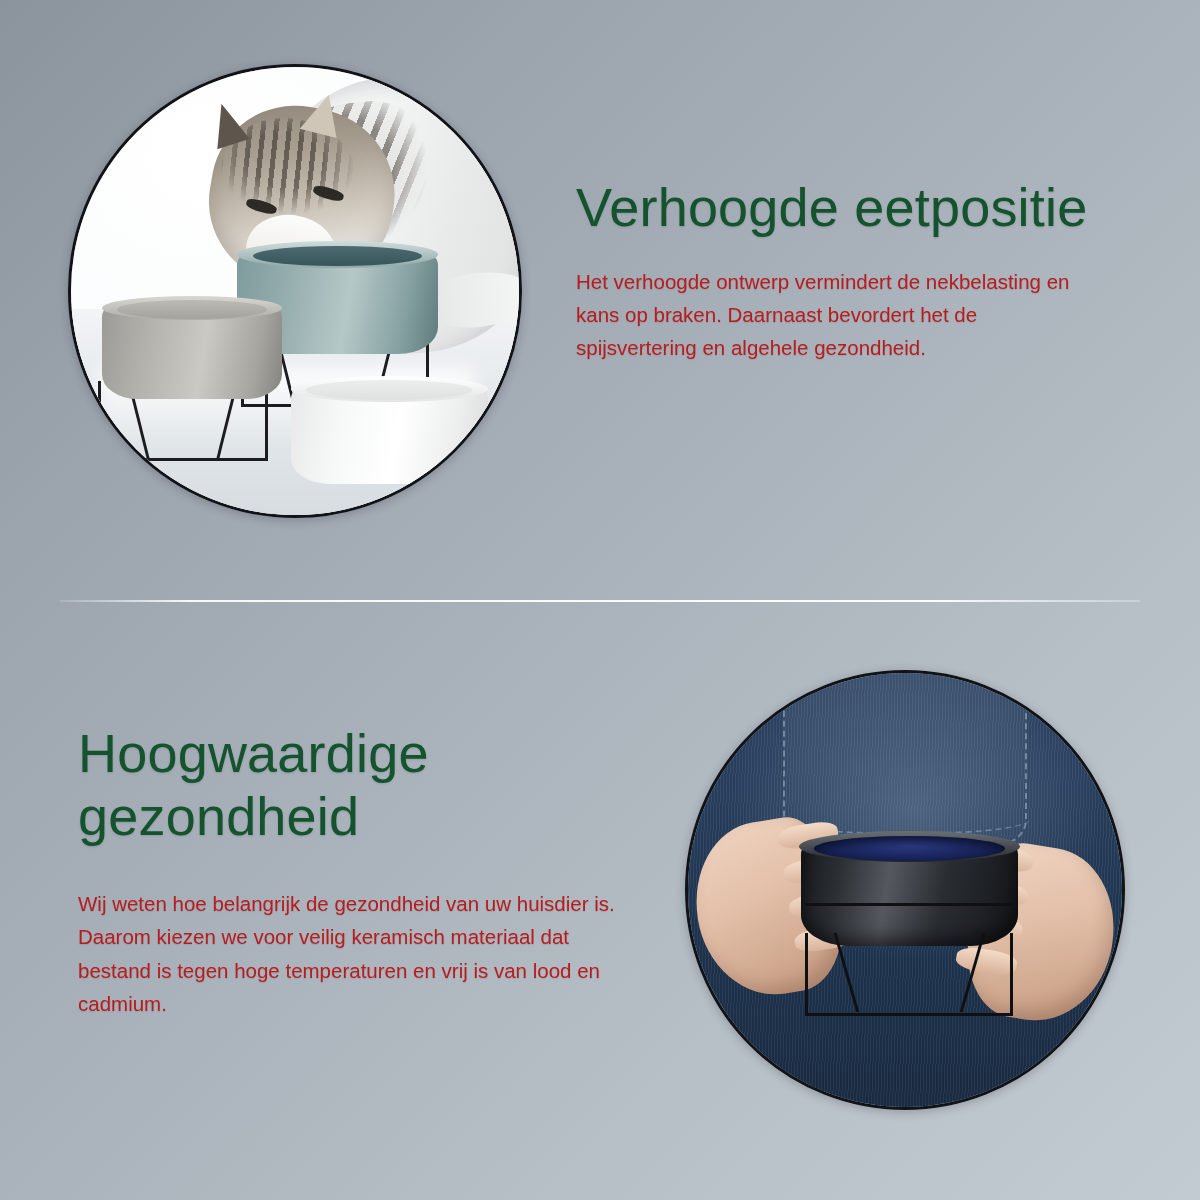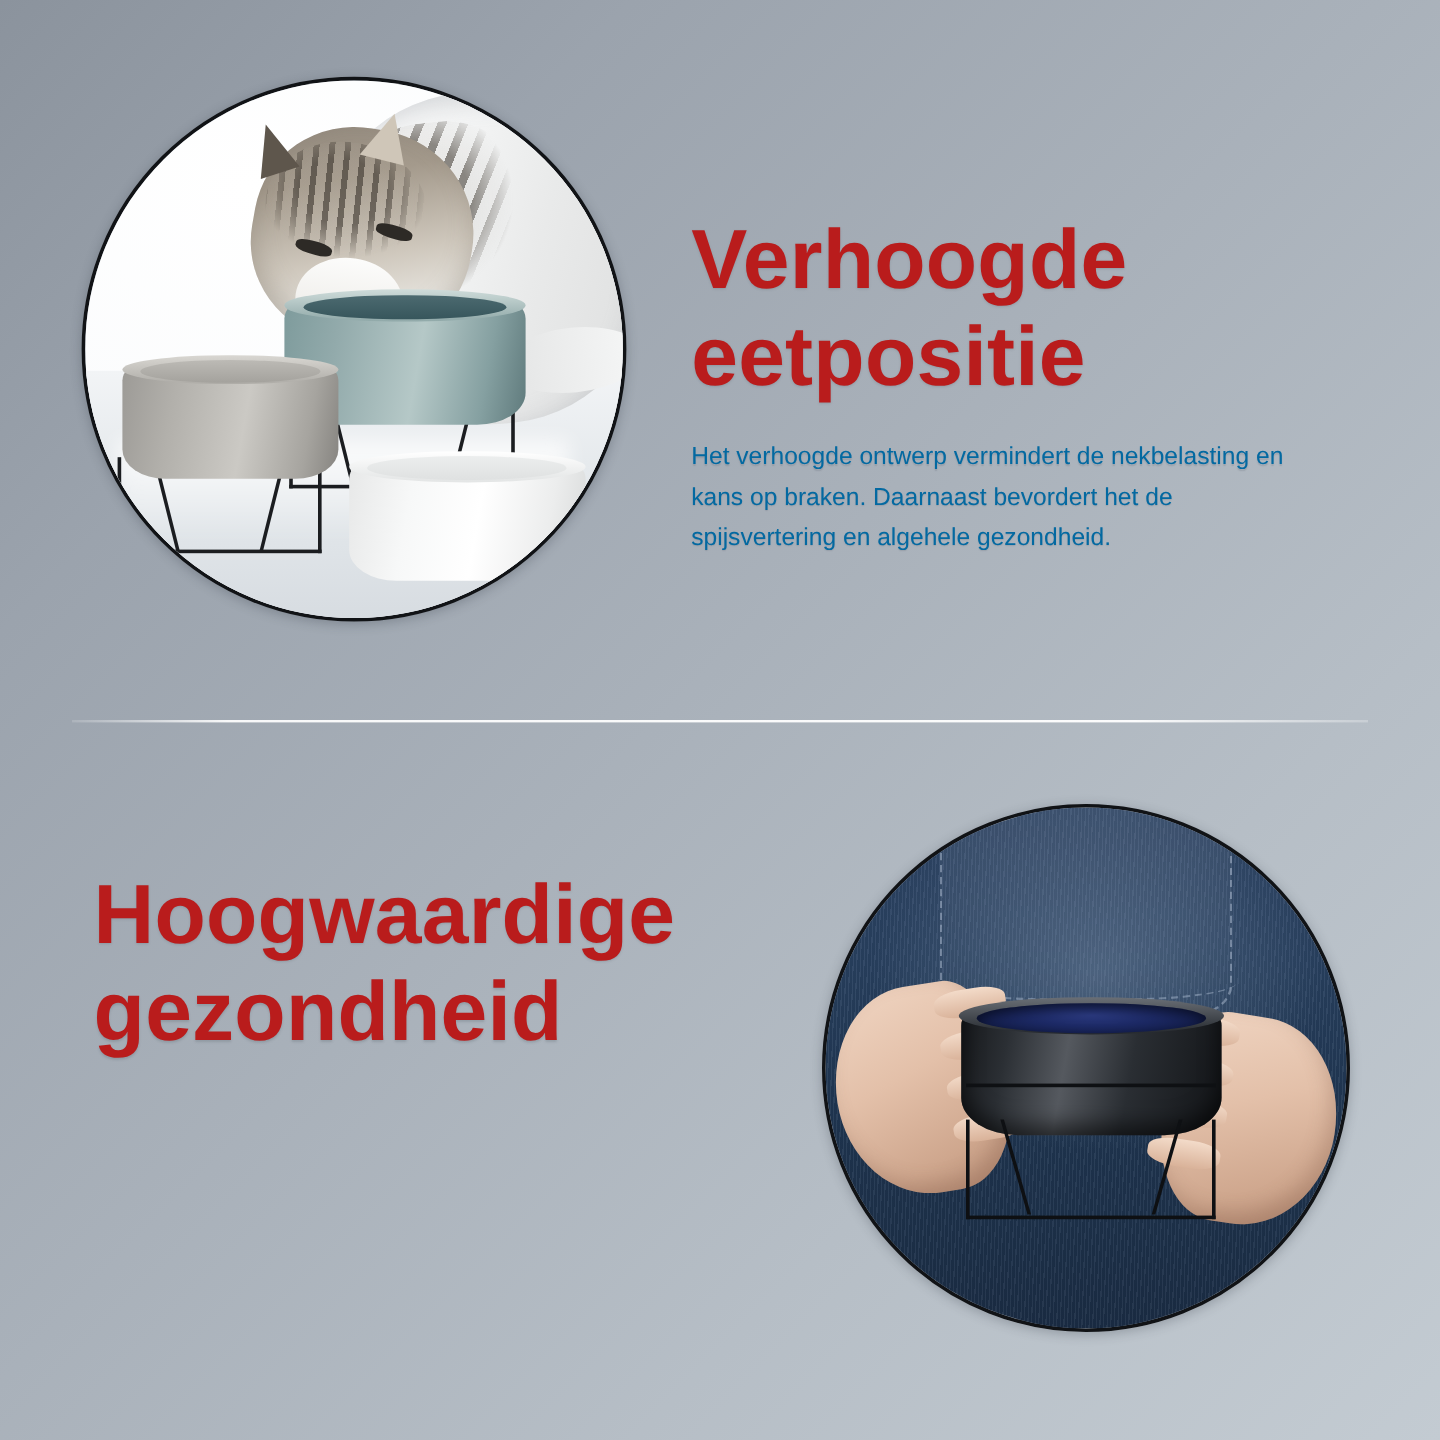--- a/index.html
+++ b/index.html
@@ -215,32 +215,32 @@
   }
   #stand-black:before{ left:18%; transform:skewX(16deg); }
   #stand-black:after{ right:18%; transform:skewX(-16deg); }
   .stand-v{
     position:absolute; left:27%; top:53%; width:48%; height:3px; background:#0e1013;
   }
 
   
   .txt-block{ position:absolute; }
   .heading{
-    font-size:70px;
-    font-weight:700;
+    font-size:54px;
+    font-weight:400;
     line-height:1.16;
     letter-spacing:.2px;
-    color:#b91c1c;
+    color:#14532d;
     text-shadow:0 1px 2px rgba(70,80,92,.22);
   }
   .body-copy{
     font-size:20.5px;
     font-weight:400;
     line-height:1.62;
-    color:#0369a1;
+    color:#b91c1c;
     text-shadow:0 1px 1px rgba(70,80,92,.18);
   }
   #text-top{ left:576px; top:176px; width:540px; }
   #text-top .body-copy{ margin-top:26px; width:520px; }
   #text-bottom{ left:78px; top:722px; width:540px; }
   #text-bottom .body-copy{ margin-top:40px; width:540px; }
 
   
   #divider{
     position:absolute; left:60px; top:600px; width:1080px; height:2px;
@@ -288,20 +288,21 @@
 
 <div class="txt-block" id="text-top">
   <div class="heading">Verhoogde eetpositie</div>
   <div class="body-copy">Het verhoogde ontwerp vermindert de nekbelasting en kans op braken. Daarnaast bevordert het de spijsvertering en algehele gezondheid.</div>
 </div>
 
 <div id="divider"></div>
 
 <div class="txt-block" id="text-bottom">
   <div class="heading">Hoogwaardige gezondheid</div>
+  <div class="body-copy">Wij weten hoe belangrijk de gezondheid van uw huisdier is. Daarom kiezen we voor veilig keramisch materiaal dat bestand is tegen hoge temperaturen en vrij is van lood en cadmium.</div>
 </div>
 
 <div class="photo-circle" id="photo-hands">
   <div class="photo-inner">
     <div class="denim"></div>
     <div class="pocket"></div>
     <div class="pocket-fold"></div>
 
     <div class="hand left">
       <div class="finger f1"></div>

